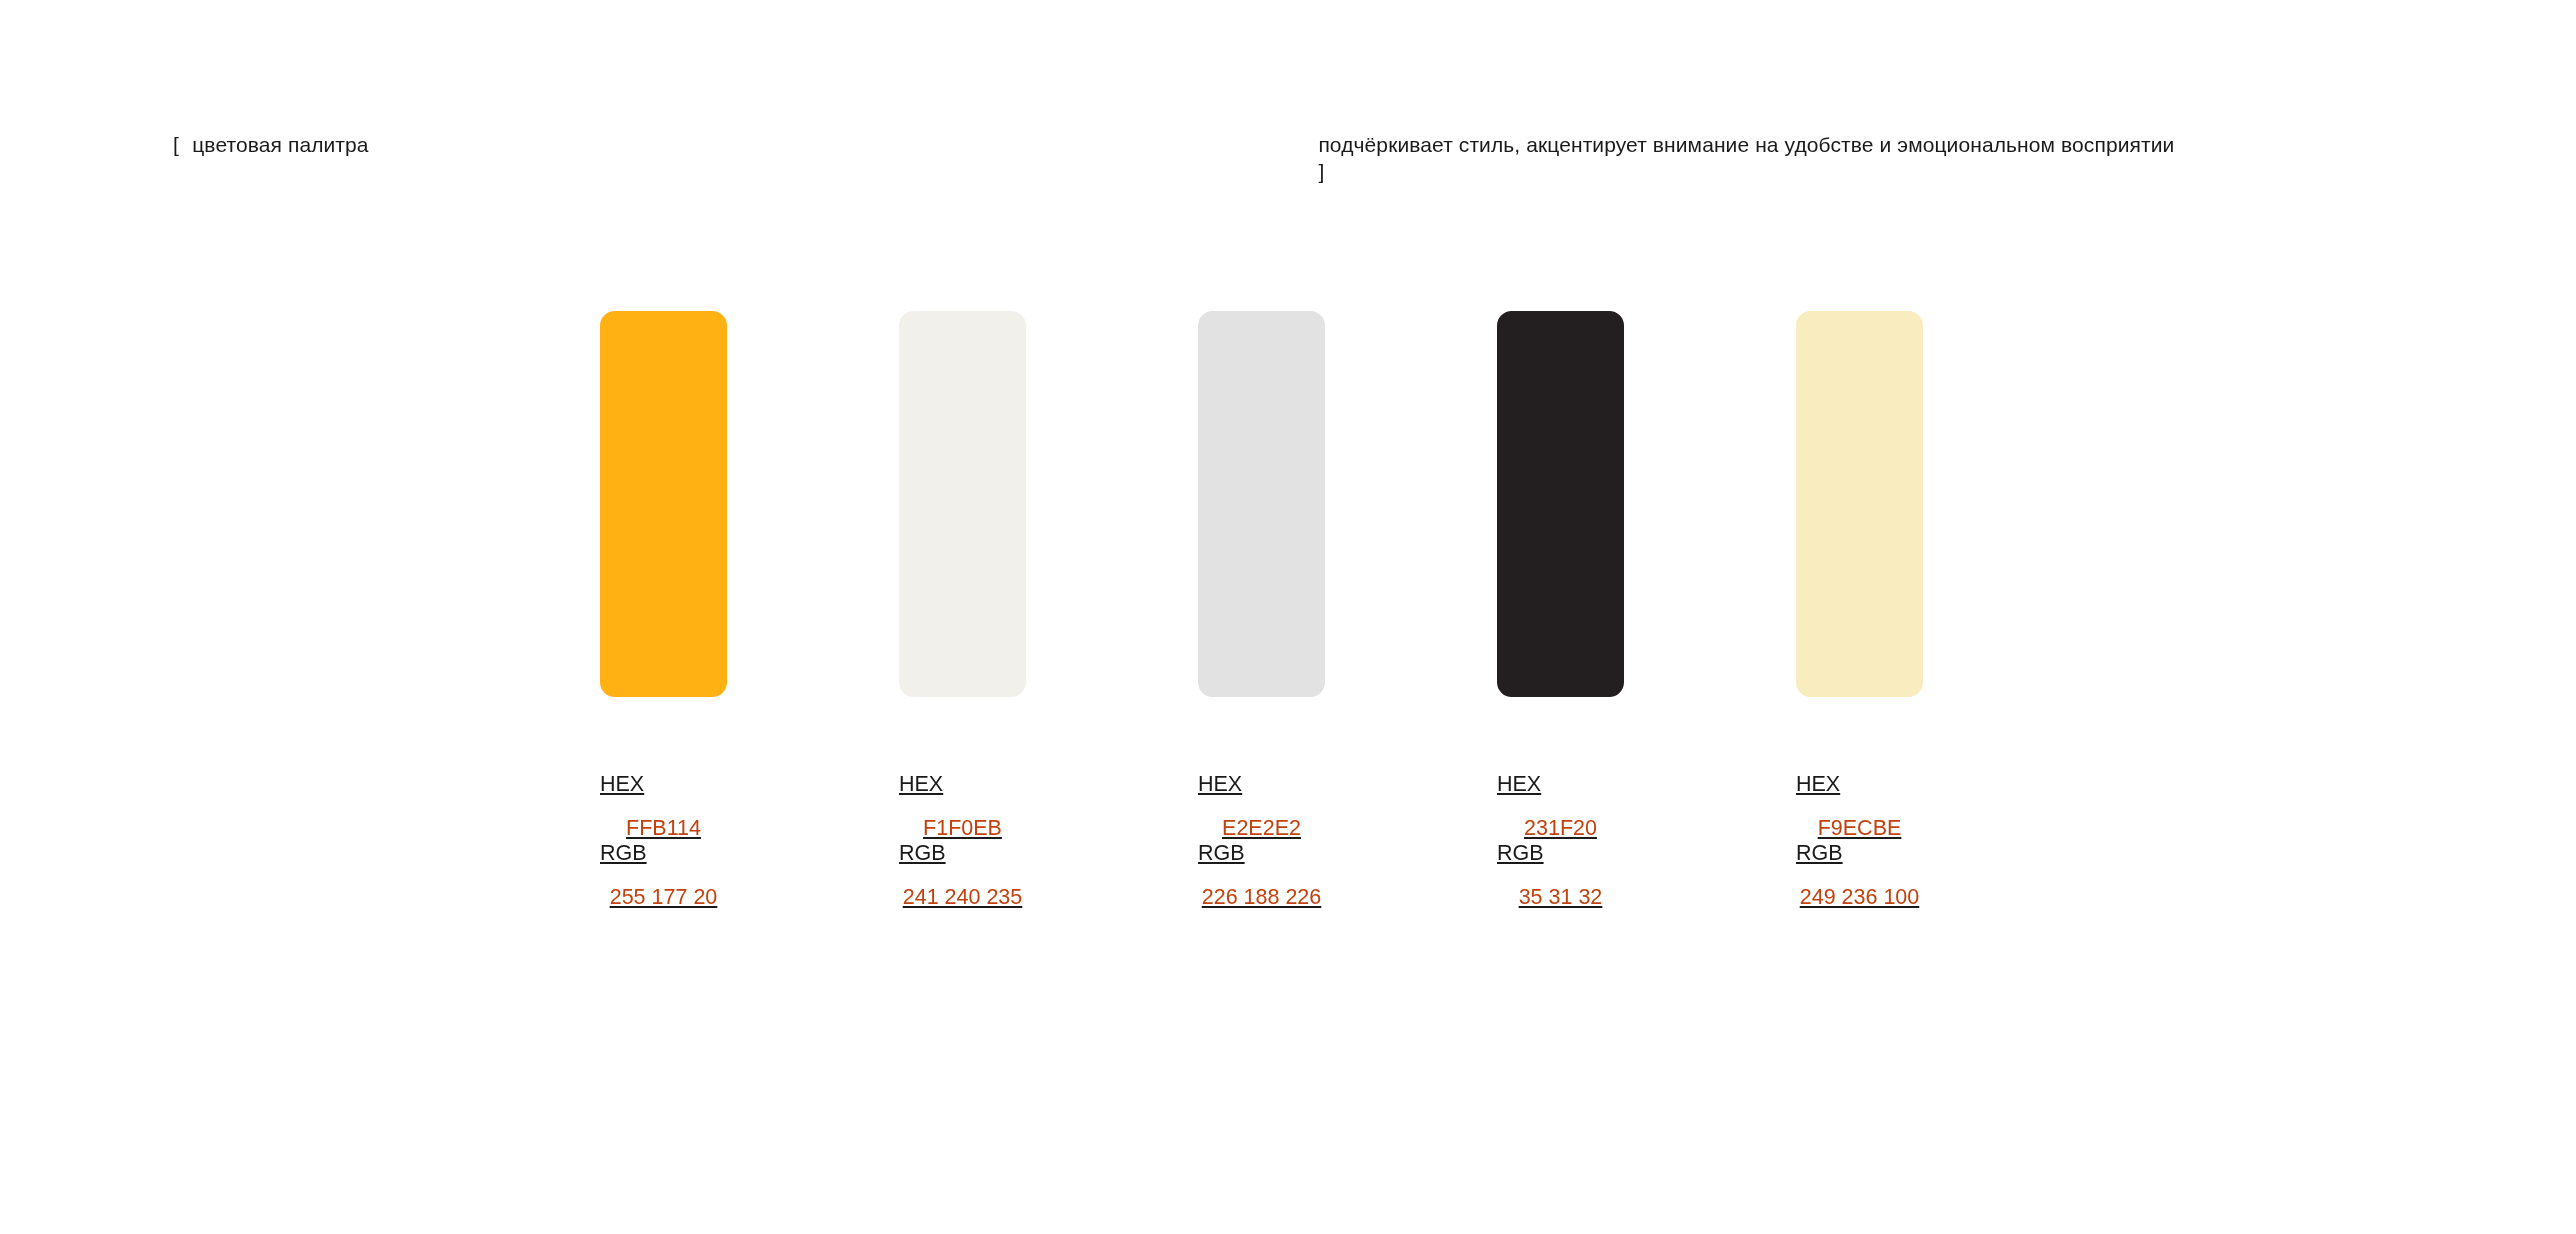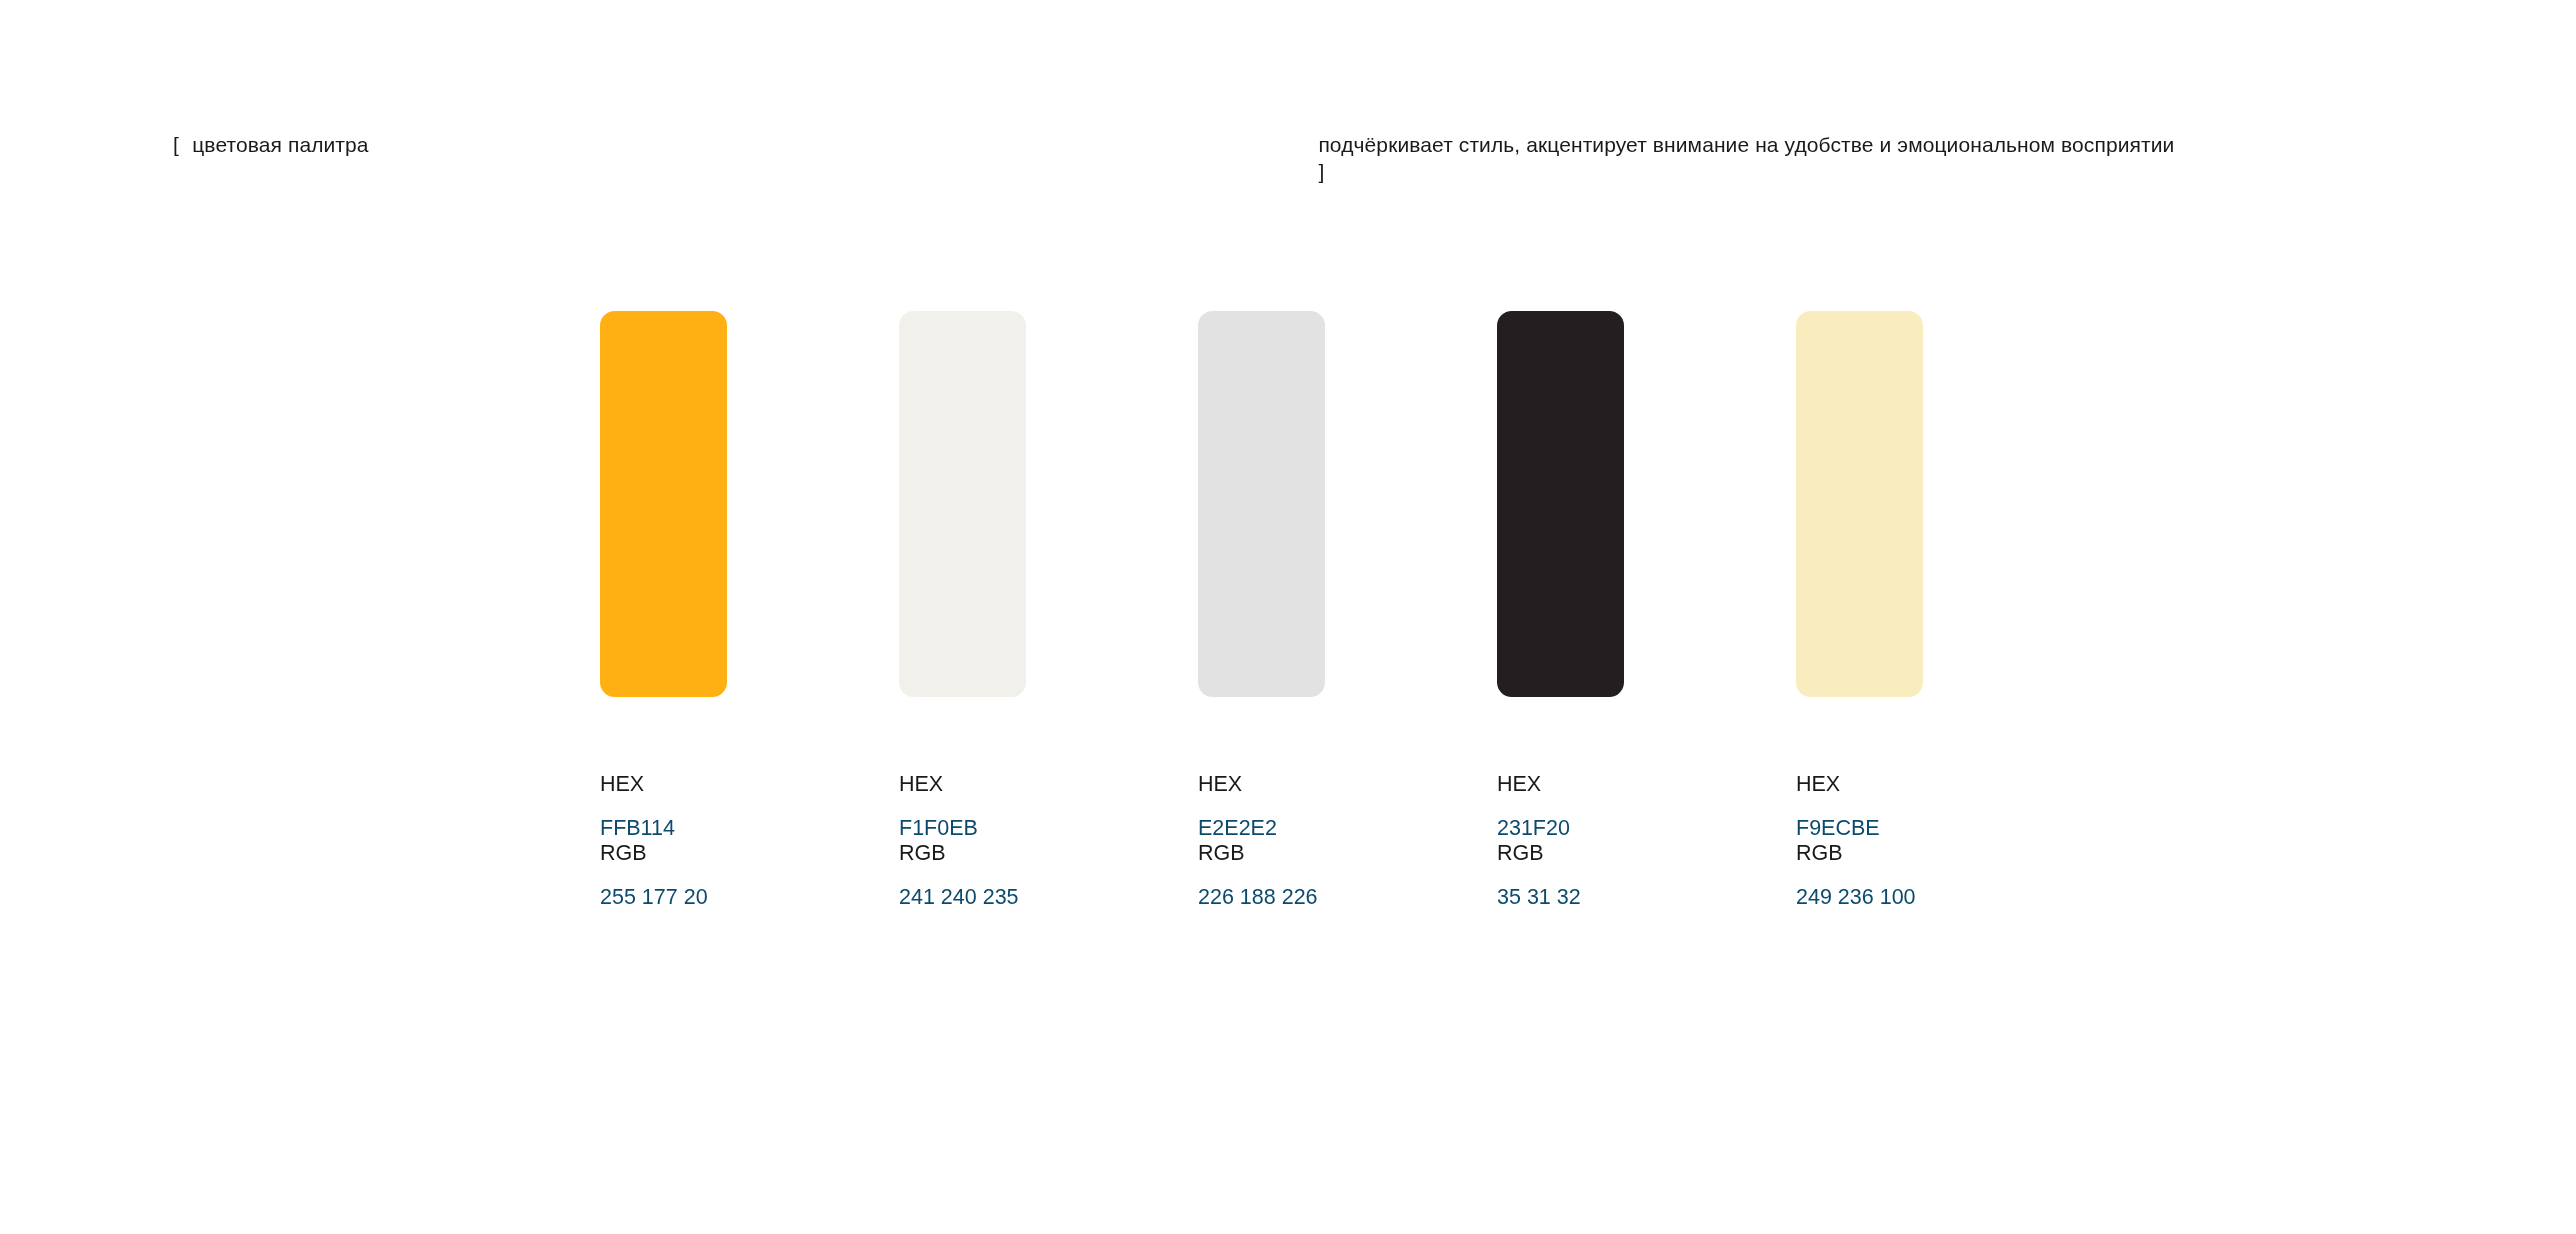--- a/index.html
+++ b/index.html
@@ -75,41 +75,43 @@
   }
   .swatch-chip {
     width: 127px;
     height: 386px;
     border-radius: 14.8px;
   }
   .swatch-info {
     margin-top: 75px;
     display: flex;
     flex-direction: column;
+    text-decoration: underline;
   }
   .info-group {
     display: flex;
     flex-direction: column;
   }
   .info-group + .info-group {
   }
   .info-label {
     font-size: 21.5px;
     line-height: 25.5px;
     color: #1a1a1a;
     font-weight: 400;
     white-space: nowrap;
   }
   .info-value {
     font-size: 21.5px;
     line-height: 25.5px;
-    color: #0c4a6e;
+    color: #c2410c;
     font-weight: 400;
     white-space: nowrap;
     margin-top: 18px;
+    text-align: center;
   }
 </style>
 </head>
 <body style="background: rgb(255, 255, 255); color: rgb(26, 26, 26);">
 
 <div class="page-header">
   <div class="header-left">
     <span class="bracket">[</span>
     <span class="header-text">цветовая палитра</span>
   </div>

